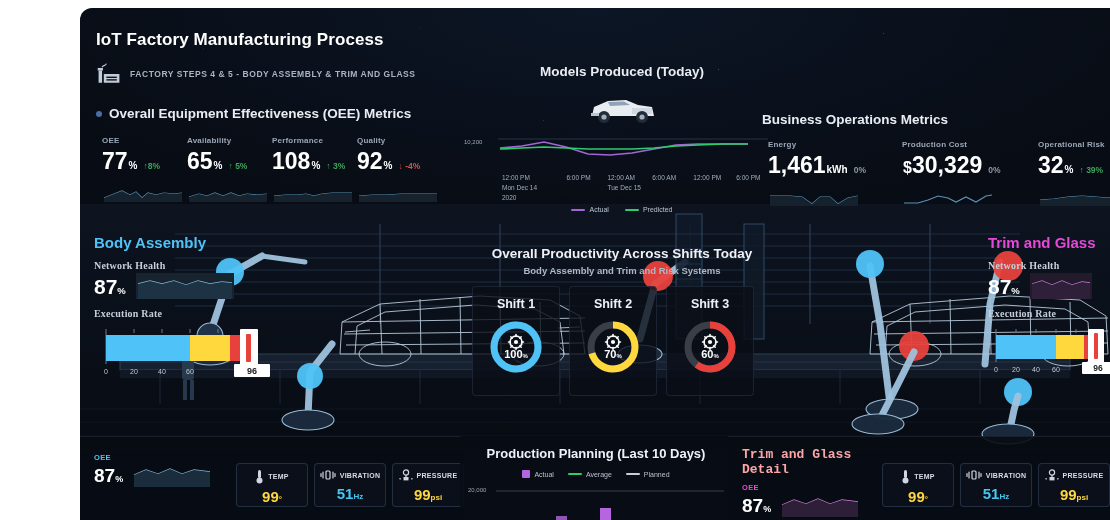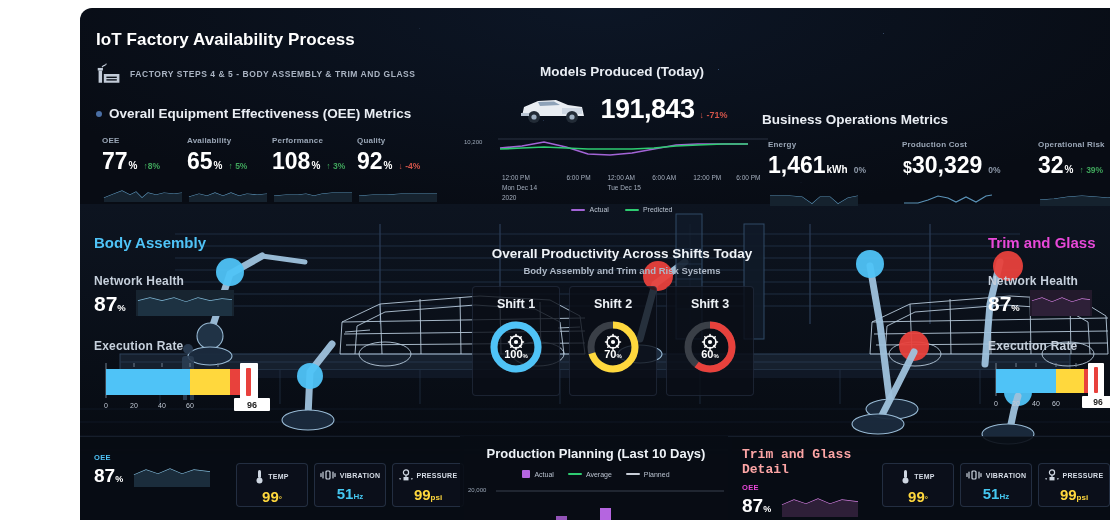--- a/index.html
+++ b/index.html
@@ -69,21 +69,21 @@
   .ax-y { position:absolute; left:-8px; top:4px; font-size:6px; color:#9aa6b6; }
   .mp-xaxis { display:flex; margin-left:30px; margin-top:2px; }
   .xt { font-size:6.5px; color:#a4aebd; width:72px; line-height:1.5; }
   .mp-legend { display:flex; justify-content:center; gap:16px; margin-top:4px; }
   .lg { display:flex; align-items:center; gap:4px; font-size:7px; color:#b9c2cf; }
   .lg-line { width:14px; height:2px; border-radius:1px; }
   .lg-sq { width:8px; height:8px; border-radius:1px; }
 
   
   .side-title { font-size:15px; font-weight:700; }
-  .sp-label { font-size:12px; font-weight:600; margin-top:23px; letter-spacing:.2px; }
+  .sp-label { font-size:10px; font-weight:600; margin-top:9px; letter-spacing:.2px;font-family:Liberation Serif, serif; }
   .sp-row { display:flex; align-items:center; gap:10px; margin-top:2px; }
   .sp-num { font-size:21px; font-weight:700; color:#fff; line-height:1; }
   .sp-pct { font-size:9.5px; font-weight:700; color:#fff; }
   .bullet { margin-top:5px; position:relative; }
 
   
   .shifts { position:absolute; left:392px; top:238px; width:300px; text-align:center; }
   .sh-title { font-size:13.5px; font-weight:700; color:#eef2f7; }
   .sh-sub { font-size:9.5px; font-weight:700; color:#aeb8c6; margin-top:4px; }
   .sh-cards { display:flex; gap:9px; margin-top:10px; }
@@ -250,21 +250,21 @@
         <line x1="596" y1="30" x2="622" y2="30"></line>
           <line x1="596" y1="45" x2="622" y2="45"></line>
         <line x1="596" y1="60" x2="622" y2="60"></line>
           <line x1="596" y1="75" x2="622" y2="75"></line>
         <line x1="596" y1="90" x2="622" y2="90"></line>
           <line x1="596" y1="105" x2="622" y2="105"></line>
       </g>
     </svg>
 
     <div class="header">
-      <div class="h-title">IoT Factory Availability Process</div>
+      <div class="h-title">IoT Factory Manufacturing Process</div>
       <div class="h-sub-row">
         <svg class="factory-icon" viewBox="0 0 30 24">
           <path d="M3 22 L3 8 L7 8 L7 22 Z" fill="#c2cbd8"></path>
           <rect x="2" y="5" width="6" height="3" fill="#c2cbd8"></rect>
           <path d="M9 22 L9 12 L27 12 L27 22 Z" fill="#c2cbd8"></path>
           <rect x="12" y="15" width="12" height="1.6" fill="#0b1018"></rect>
           <rect x="12" y="18" width="12" height="1.6" fill="#0b1018"></rect>
           <path d="M7 4 C9 1, 11 3, 12 0" stroke="#c2cbd8" stroke-width="1.3" fill="none"></path>
         </svg>
         <div class="h-sub">FACTORY STEPS 4 &amp; 5 - BODY ASSEMBLY &amp; TRIM AND GLASS</div>
@@ -333,24 +333,20 @@
         <svg class="truck" viewBox="0 0 72 40">
           <path d="M6 27 L8 18 L22 12 L40 11 L52 16 L66 18 L68 27 Z" fill="#e9edf2"></path>
           <path d="M22 13 L38 12.4 L44 16 L24 17 Z" fill="#8ea2b8"></path>
           <rect x="46" y="19" width="20" height="6" fill="#cfd8e3"></rect>
           <circle cx="18" cy="28" r="6" fill="#222b36"></circle>
             <circle cx="18" cy="28" r="2.6" fill="#9fb0c2"></circle>
           <circle cx="56" cy="28" r="6" fill="#222b36"></circle>
             <circle cx="56" cy="28" r="2.6" fill="#9fb0c2"></circle>
           <rect x="5" y="24" width="8" height="3" fill="#b9c5d3"></rect>
         </svg>
-        <div style="display:flex;align-items:baseline;">
-          <span class="mp-num">191,843</span>
-          <span class="mp-delta"><span>↓</span> <span>-71%</span></span>
-        </div>
       </div>
       <div class="mp-chart">
         <span class="ax-y">10,200</span>
         <svg viewBox="0 0 270 32" style="width:270px;height:32px;margin-left:26px;">
           <line x1="0" y1="4" x2="270" y2="4" stroke="#2a3342" stroke-width="1"></line>
           <path d="M2 13 L24 11 L46 7 L68 12 L90 19 L112 20 L134 18 L156 14 L178 10 L200 9 L225 9 L250 9" stroke="#a364d6" stroke-width="1.7" fill="none"></path>
           <path d="M2 14 L24 13 L46 12 L68 13 L90 14 L112 14 L134 14 L156 13 L178 11 L200 10 L225 9 L250 9" stroke="#2ecc71" stroke-width="1.7" fill="none"></path>
         </svg>
         <div class="mp-xaxis">
           <div class="xt"><span>12:00 PM</span><br><span>Mon Dec 14</span><br><span>2020</span></div>

